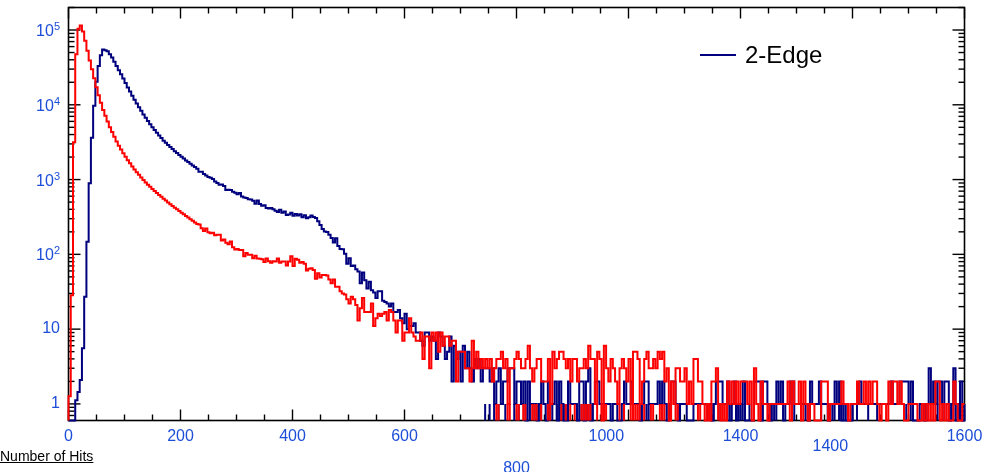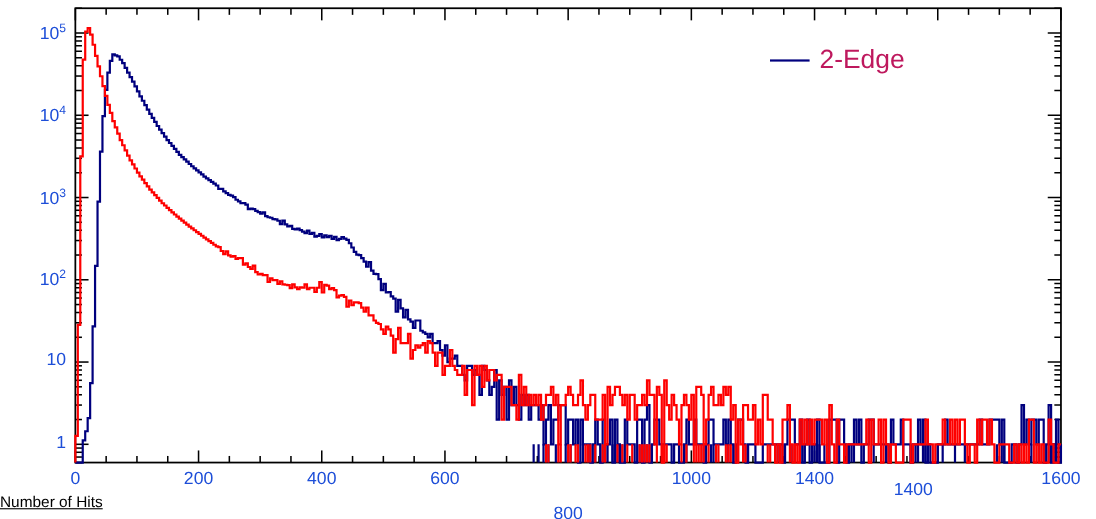--- a/index.html
+++ b/index.html
@@ -4,21 +4,21 @@
 <style>
   html,body{margin:0;padding:0;background:#ffffff;}
   body{width:996px;height:472px;overflow:hidden;
        font-family:"Liberation Sans", sans-serif;color:#000;}
   #root{position:relative;width:996px;height:472px;background:#ffffff;}
   #plot{position:absolute;left:0;top:0;width:996px;height:472px;}
   .axis-title{position:absolute;font-size:14px;color:#000;white-space:nowrap;}
   .legend{position:absolute;left:700px;top:38px;width:240px;}
   .legend-row{display:flex;align-items:center;height:34px;}
   .legend-swatch{width:36px;height:0;border-top-width:2.5px;border-top-style:solid;margin-right:9px;}
-  .legend-label{font-size:24px;color:#be185d;line-height:1;}
+  .legend-label{font-size:24px;color:#000000;line-height:1;}
   .tick-label{position:absolute;font-size:16px;color:#1d4ed8;white-space:nowrap;}
   .ylab{text-align:right;}
   .sup{font-size:11px;vertical-align:super;}
 </style>
 </head>
 <body>
 
 <div id="root">
   <svg id="plot" viewBox="0 0 996 472" preserveAspectRatio="none" aria-hidden="true">
       <rect x="68.5" y="7.5" width="896" height="413" fill="none" stroke="#000000" stroke-width="1.6"></rect>
@@ -204,21 +204,21 @@
       <span class="legend-label">2-Edge</span>
     </div>
   </div>
 
   <div id="tick-layer">
       <div class="tick-label" style="left: 28.5px; top: 426.5px; width: 80px; text-align: center;">0</div>
       <div class="tick-label" style="left: 140.5px; top: 426.5px; width: 80px; text-align: center;">200</div>
       <div class="tick-label" style="left: 252.5px; top: 426.5px; width: 80px; text-align: center;">400</div>
       <div class="tick-label" style="left: 364.5px; top: 426.5px; width: 80px; text-align: center;">600</div>
       <div class="tick-label" style="left: 476.5px; top: 426.5px; width: 80px; text-align: center; margin-top: 32px;">800</div>
-      <div class="tick-label" style="left: 588.5px; top: 426.5px; width: 80px; text-align: center;">1000</div>
+      <div class="tick-label" style="left: 588.5px; top: 426.5px; width: 80px; text-align: left;">1000</div>
       <div class="tick-label" style="left: 700.5px; top: 426.5px; width: 80px; text-align: center;">1400</div>
       <div class="tick-label" style="left: 812.5px; top: 437px; width: 80px; text-align: left;">1400</div>
       <div class="tick-label" style="left: 924.5px; top: 426.5px; width: 80px; text-align: center;">1600</div>
       <div class="tick-label ylab" style="left: 8px; width: 52px; top: 393.91px;">1</div>
       <div class="tick-label ylab" style="left: 8px; width: 52px; top: 319.13px;">10</div>
       <div class="tick-label ylab" style="left: 8px; width: 52px; top: 244.351px;">10<span class="sup">2</span></div>
       <div class="tick-label ylab" style="left: 8px; width: 52px; top: 169.571px;">10<span class="sup">3</span></div>
       <div class="tick-label ylab" style="left: 8px; width: 52px; top: 94.7908px;">10<span class="sup">4</span></div>
       <div class="tick-label ylab" style="left: 8px; width: 52px; top: 20.011px;">10<span class="sup">5</span></div>
     </div>

